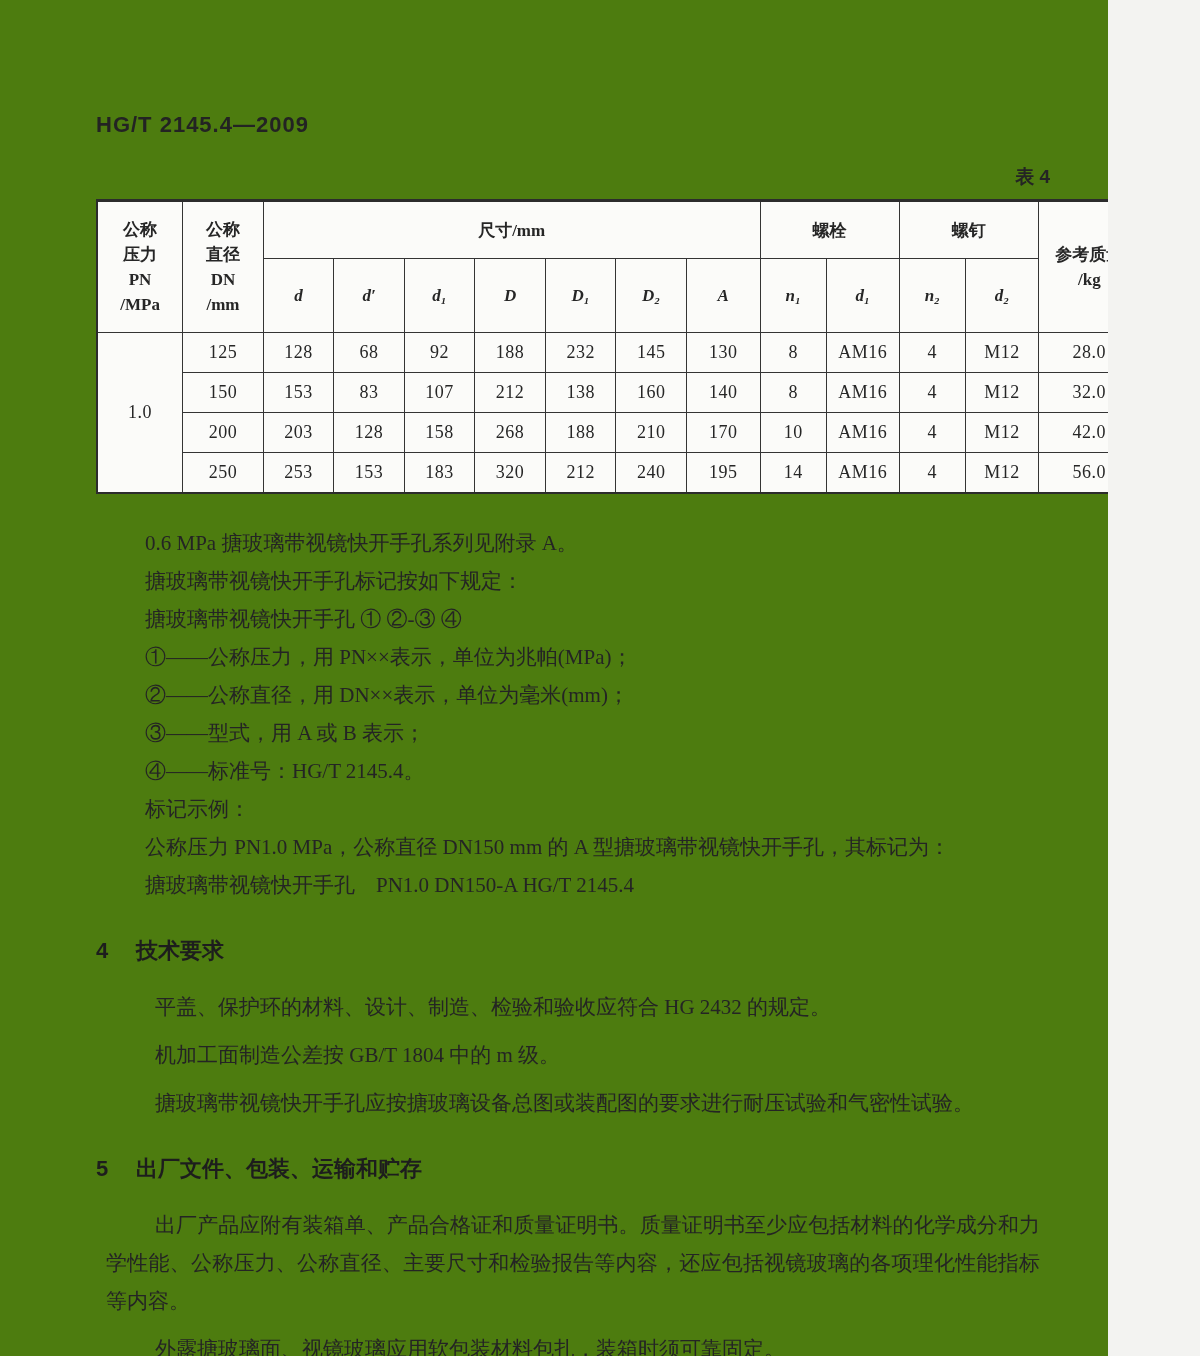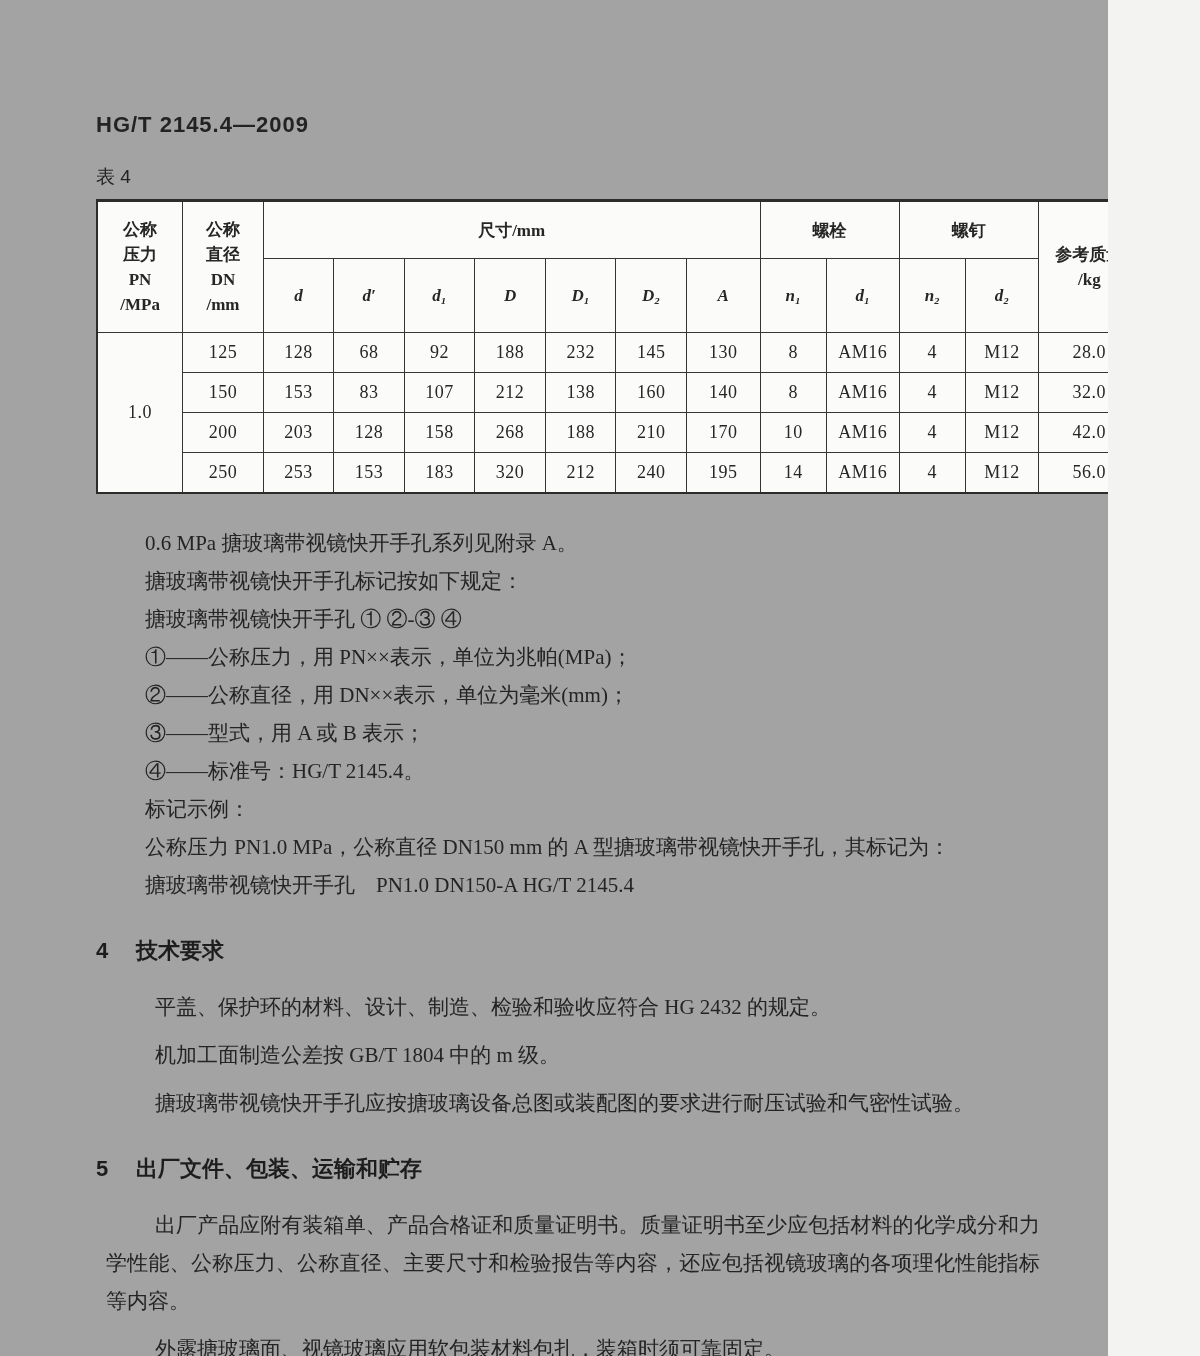--- a/index.html
+++ b/index.html
@@ -6,37 +6,37 @@
   body{
     width:1200px;height:1356px;
     background:#f3f3f1;
     font-family:"Liberation Serif","DejaVu Serif",serif;
     color:#1e1e1e;
     -webkit-font-smoothing:antialiased;
   }
   .page{
     position:relative;
     width:1108px;height:1356px;
-    background:#a3a3a3;
+    background:#4d7c0f;
     overflow:hidden;
   }
   .content{
     padding:112px 58px 0 96px; 
   }
   .doc-number{
     font-family:"Liberation Sans","DejaVu Sans",sans-serif;
     font-weight:bold;
     font-size:22px;
     letter-spacing:1px;
     color:#232323;
   }
   .table-title{
-    text-align:left;
+    text-align:right;
     font-family:"Liberation Sans","DejaVu Sans",sans-serif;
-    font-weight:normal;
+    font-weight:bold;
     font-size:19px;
     margin-top:26px;
     margin-bottom:9px;
     color:#242424;
   }
   table.spec{
     border-collapse:collapse;
     table-layout:fixed;
     width:1046px;
     border:2.5px solid #2c2c2c;

